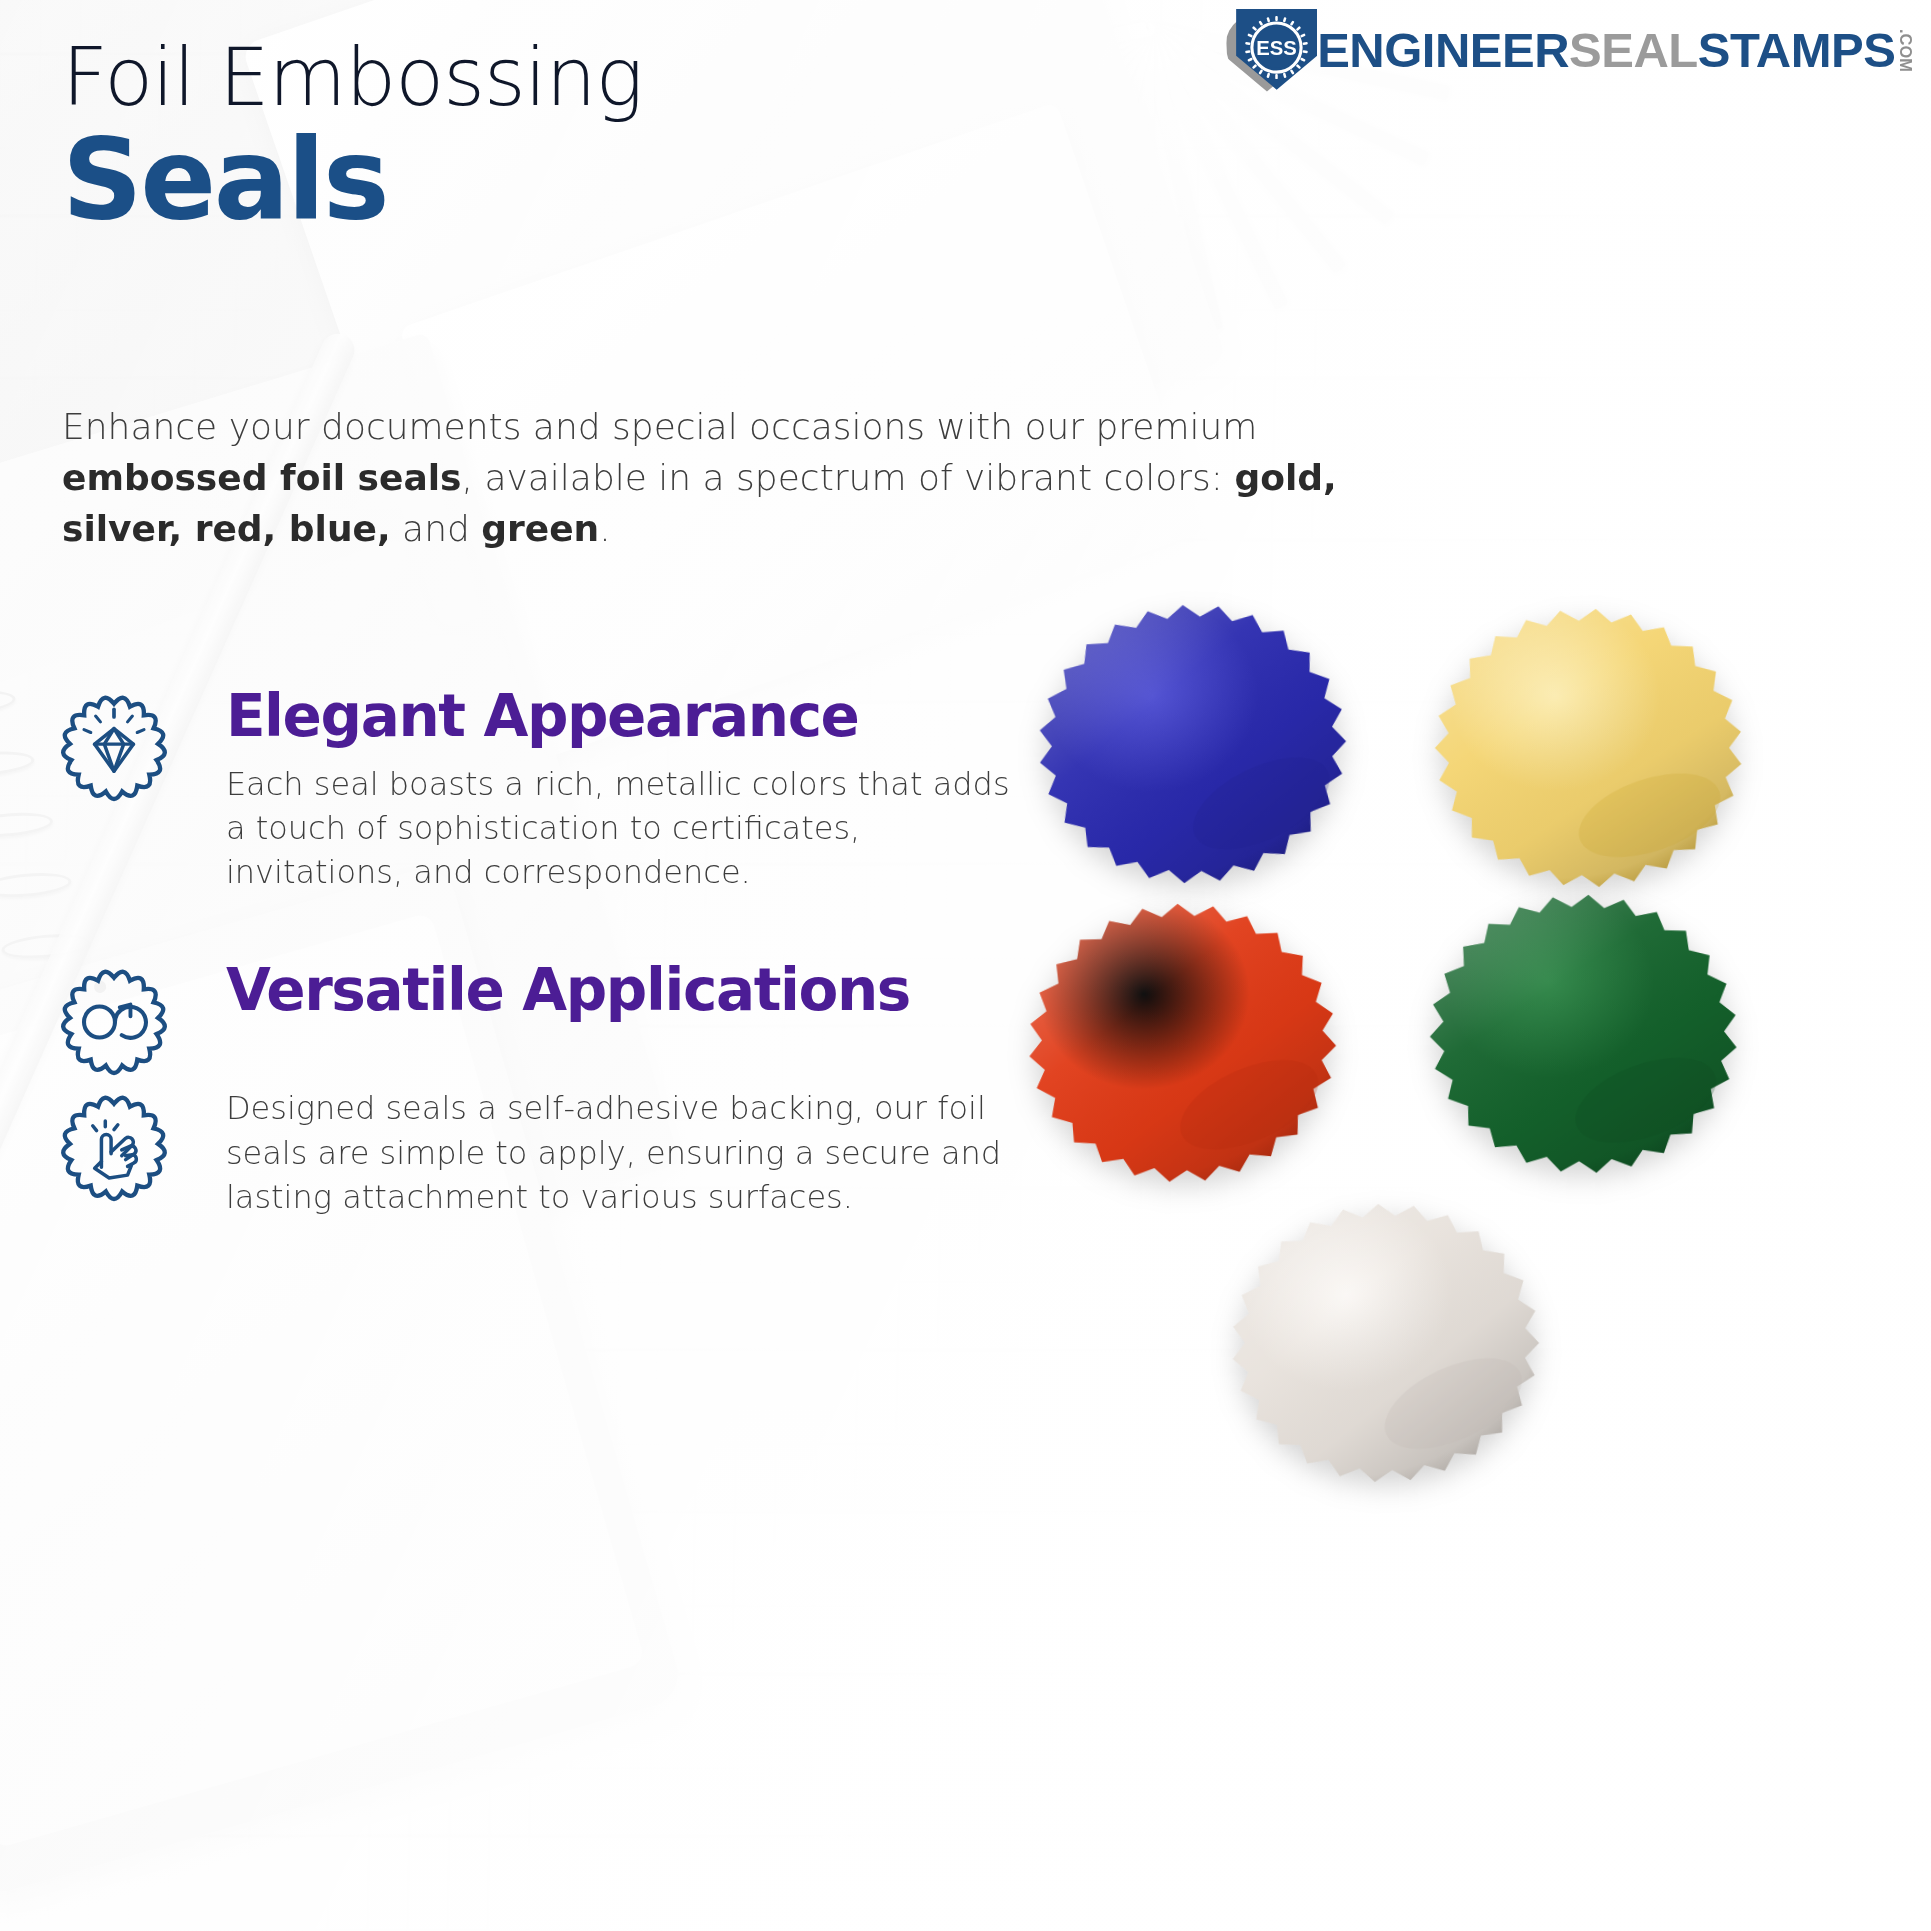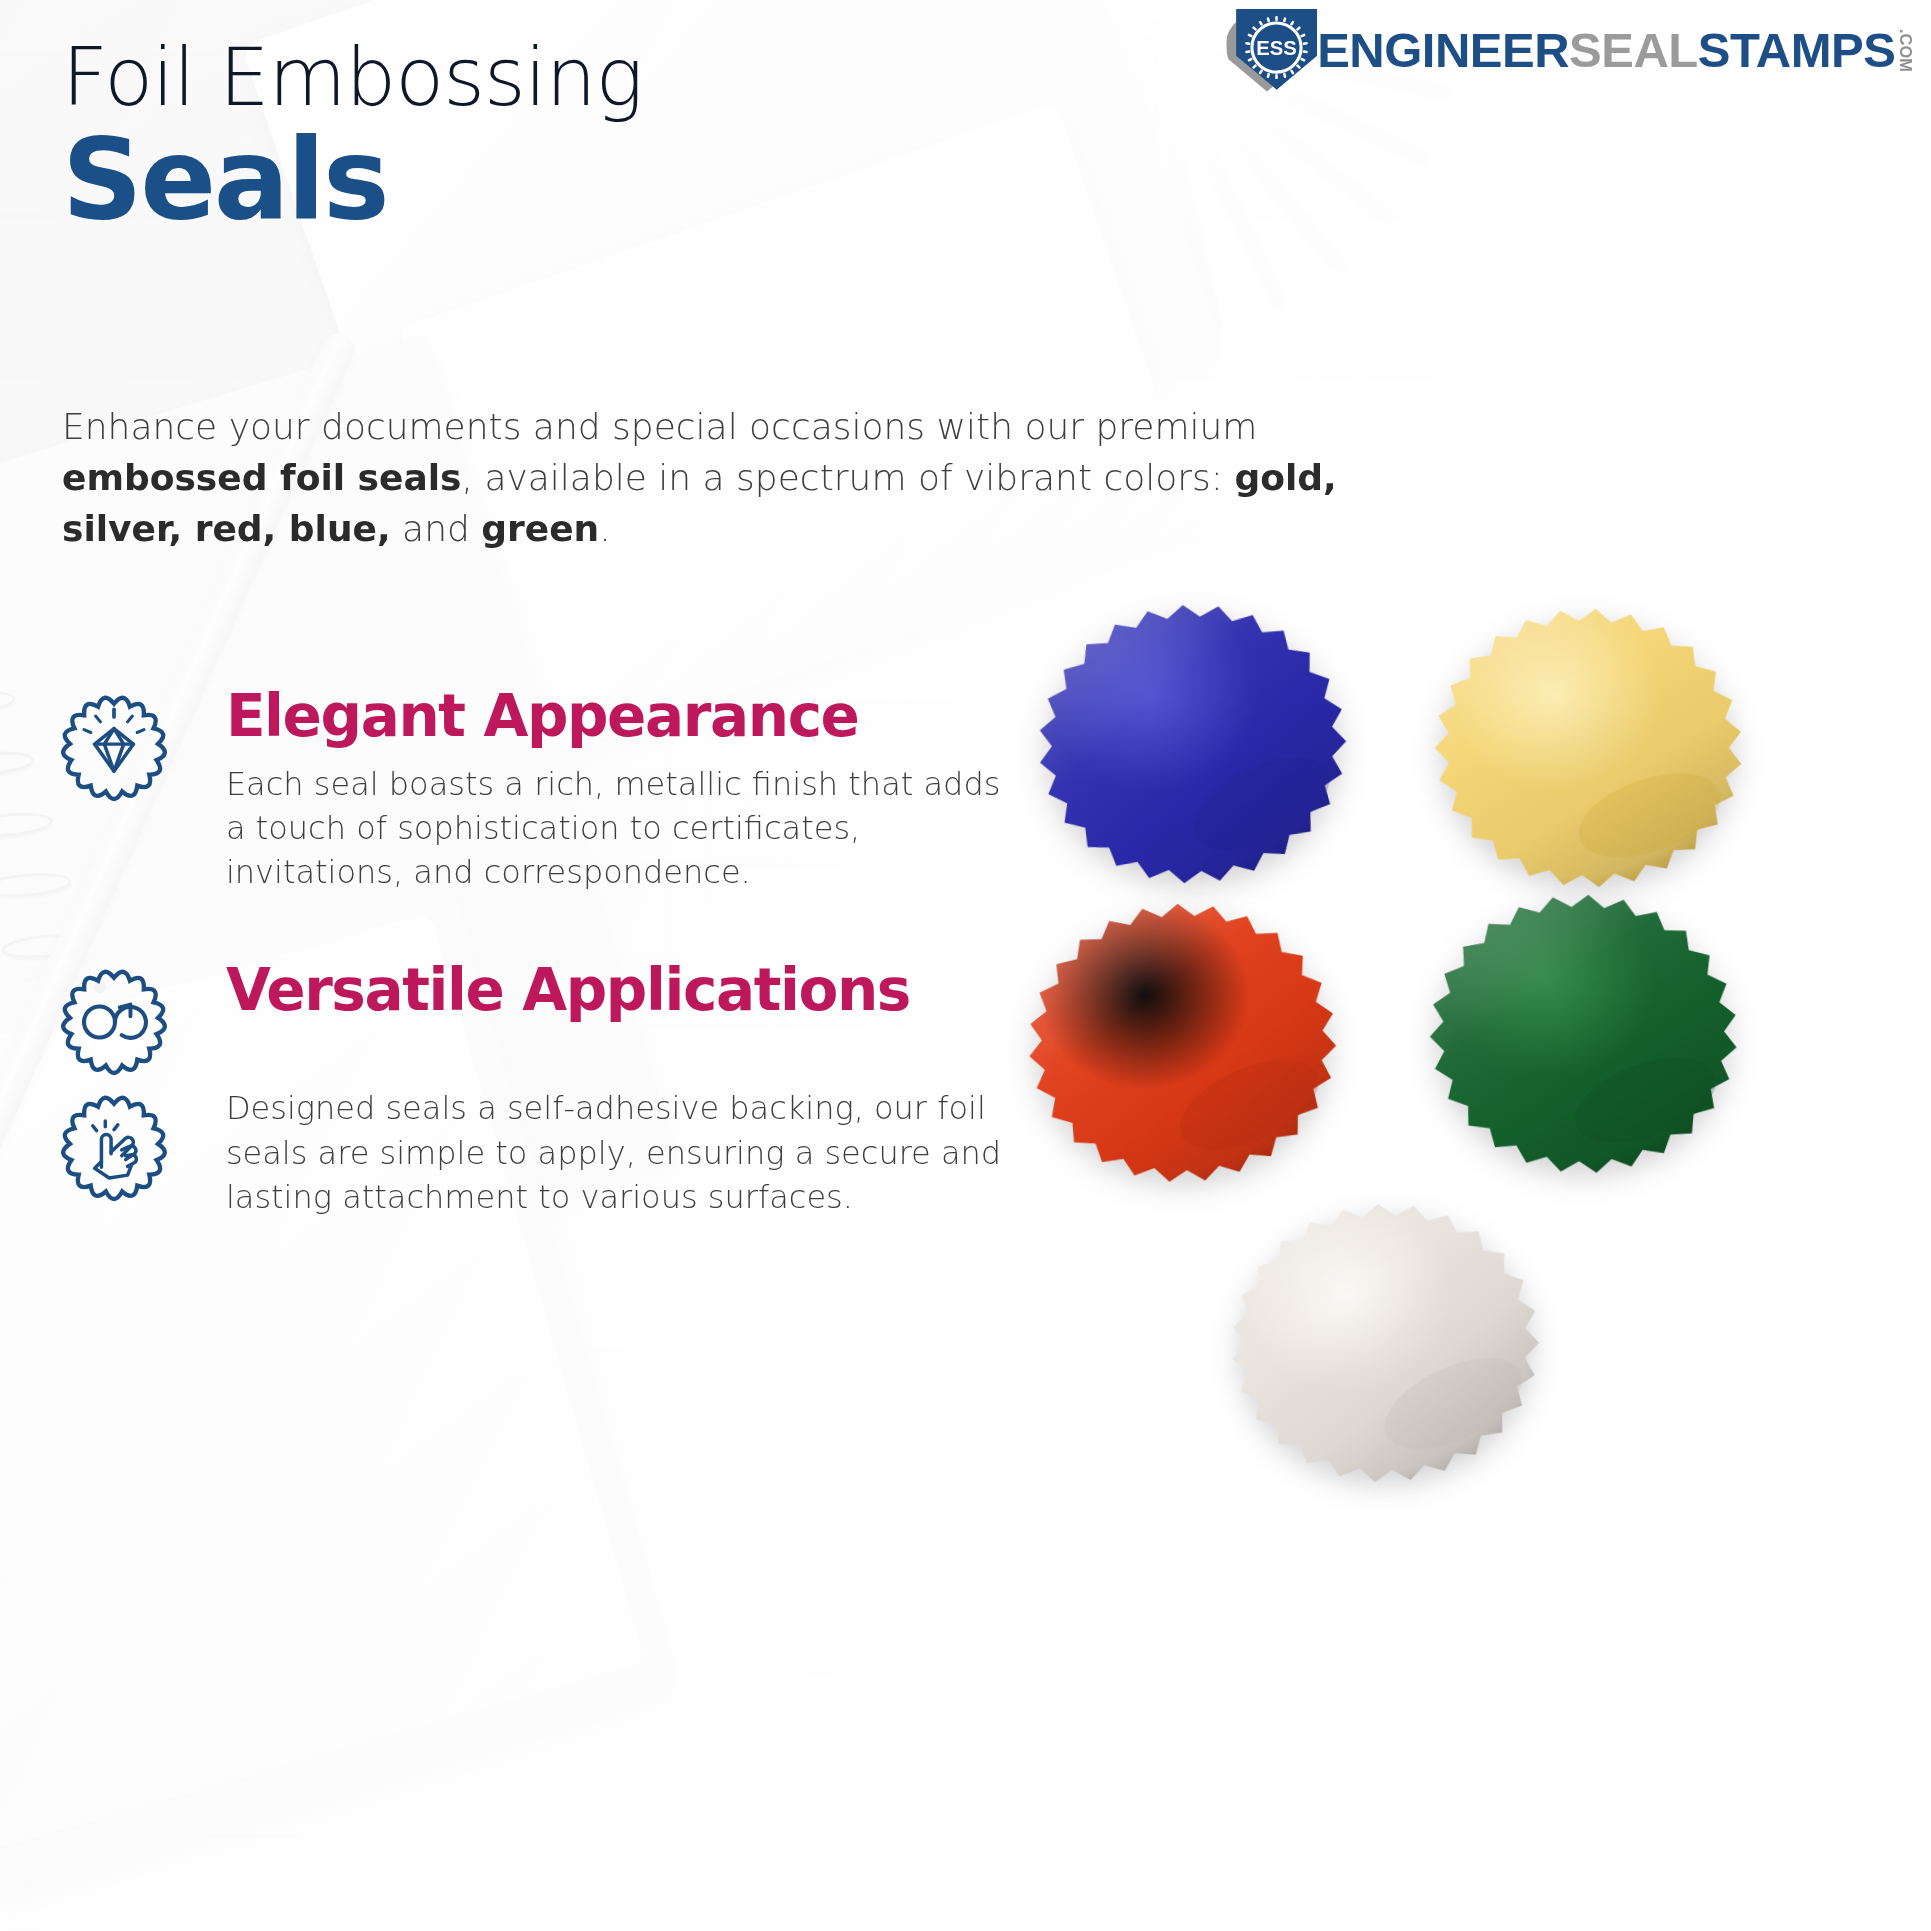--- a/index.html
+++ b/index.html
@@ -113,21 +113,21 @@
   .intro { position:absolute; left:62px; top:401px; width:1381px;
            font-size:36px; line-height:1.42; color:#3d3d3d; font-weight:300;
            font-family:"DejaVu Sans", sans-serif; }
   .intro b { font-weight:700; color:#2b2b2b; }
 
   
   .features { position:absolute; left:54px; top:686px; width:975px; }
   .feature { position:relative; padding-left:170px; margin-bottom:66px; }
   .feature:last-child { margin-bottom:0; }
   .f-icon { position:absolute; left:0; top:1.9px; width:120px; height:120px; }
-  .f-head { font-size:58px; font-weight:700; color:#be185d; letter-spacing:-1.4px;
+  .f-head { font-size:58px; font-weight:700; color:#4c1d95; letter-spacing:-1.4px;
             line-height:1.04; margin-bottom:15.4px; margin-left:1.9px;
             font-family:"DejaVu Sans", sans-serif; }
   .f-body { font-size:32px; line-height:1.38; color:#3d3d3d; font-weight:300;
             margin-left:1.9px; font-family:"DejaVu Sans", sans-serif; }
 
   
   .seals { position:absolute; left:1023px; top:599px; width:898px; height:1274px; }
   .seal { position:absolute; border-radius:50%; }
 
   .zig { filter:drop-shadow(0 9.7px 13.5px rgba(0,0,0,.17)); }
@@ -253,21 +253,21 @@
             <path d="M52 58 L62 42 M72 58 L62 42 M52 58 L62 86 M72 58 L62 86"></path>
             <path d="M62 30 L62 22" stroke-width="3.8"></path>
             <path d="M48 35 L43 29" stroke-width="3.2"></path>
             <path d="M76 35 L81 29" stroke-width="3.2"></path>
             <path d="M38 46 L31 43" stroke-width="3.2"></path>
             <path d="M86 46 L93 43" stroke-width="3.2"></path>
           </g>
         </svg>
       </div>
       <h2 class="f-head">Elegant Appearance</h2>
-      <p class="f-body">Each seal boasts a rich, metallic finish that adds a touch of sophistication to certificates, invitations, and correspondence.</p>
+      <p class="f-body">Each seal boasts a rich, metallic colors that adds a touch of sophistication to certificates, invitations, and correspondence.</p>
     </div>
 
     <div class="feature">
       <div class="f-icon">
         <svg viewBox="0 0 124 124" width="120" height="120">
           <path class="scallop" d="M62.00,16.26 Q73.11,2.57 78.52,19.35 Q93.83,10.59 92.81,28.20 Q110.25,25.56 102.94,41.61 Q120.15,45.45 107.54,57.78 Q122.20,67.58 105.99,74.52 Q116.12,88.95 98.50,89.56 Q102.73,106.68 86.08,100.89 Q83.84,118.38 70.40,106.96 Q62.00,122.46 53.60,106.96 Q40.16,118.38 37.92,100.89 Q21.27,106.68 25.50,89.56 Q7.88,88.95 18.01,74.52 Q1.80,67.58 16.46,57.78 Q3.85,45.45 21.06,41.61 Q13.75,25.56 31.19,28.20 Q30.17,10.59 45.48,19.35 Q50.89,2.57 62.00,16.26Z" fill="none" stroke="#1c4e82" stroke-width="4.5" id="sc2"></path>
           <g stroke="#1c4e82" stroke-width="4.2" fill="none" stroke-linecap="round">
             <circle cx="47" cy="62" r="16"></circle>
             <path d="M63 62 a16 16 0 1 1 7 13.6"></path>
             <path d="M79 44 L79 56 M79 44 L68 47" stroke-width="4"></path>

